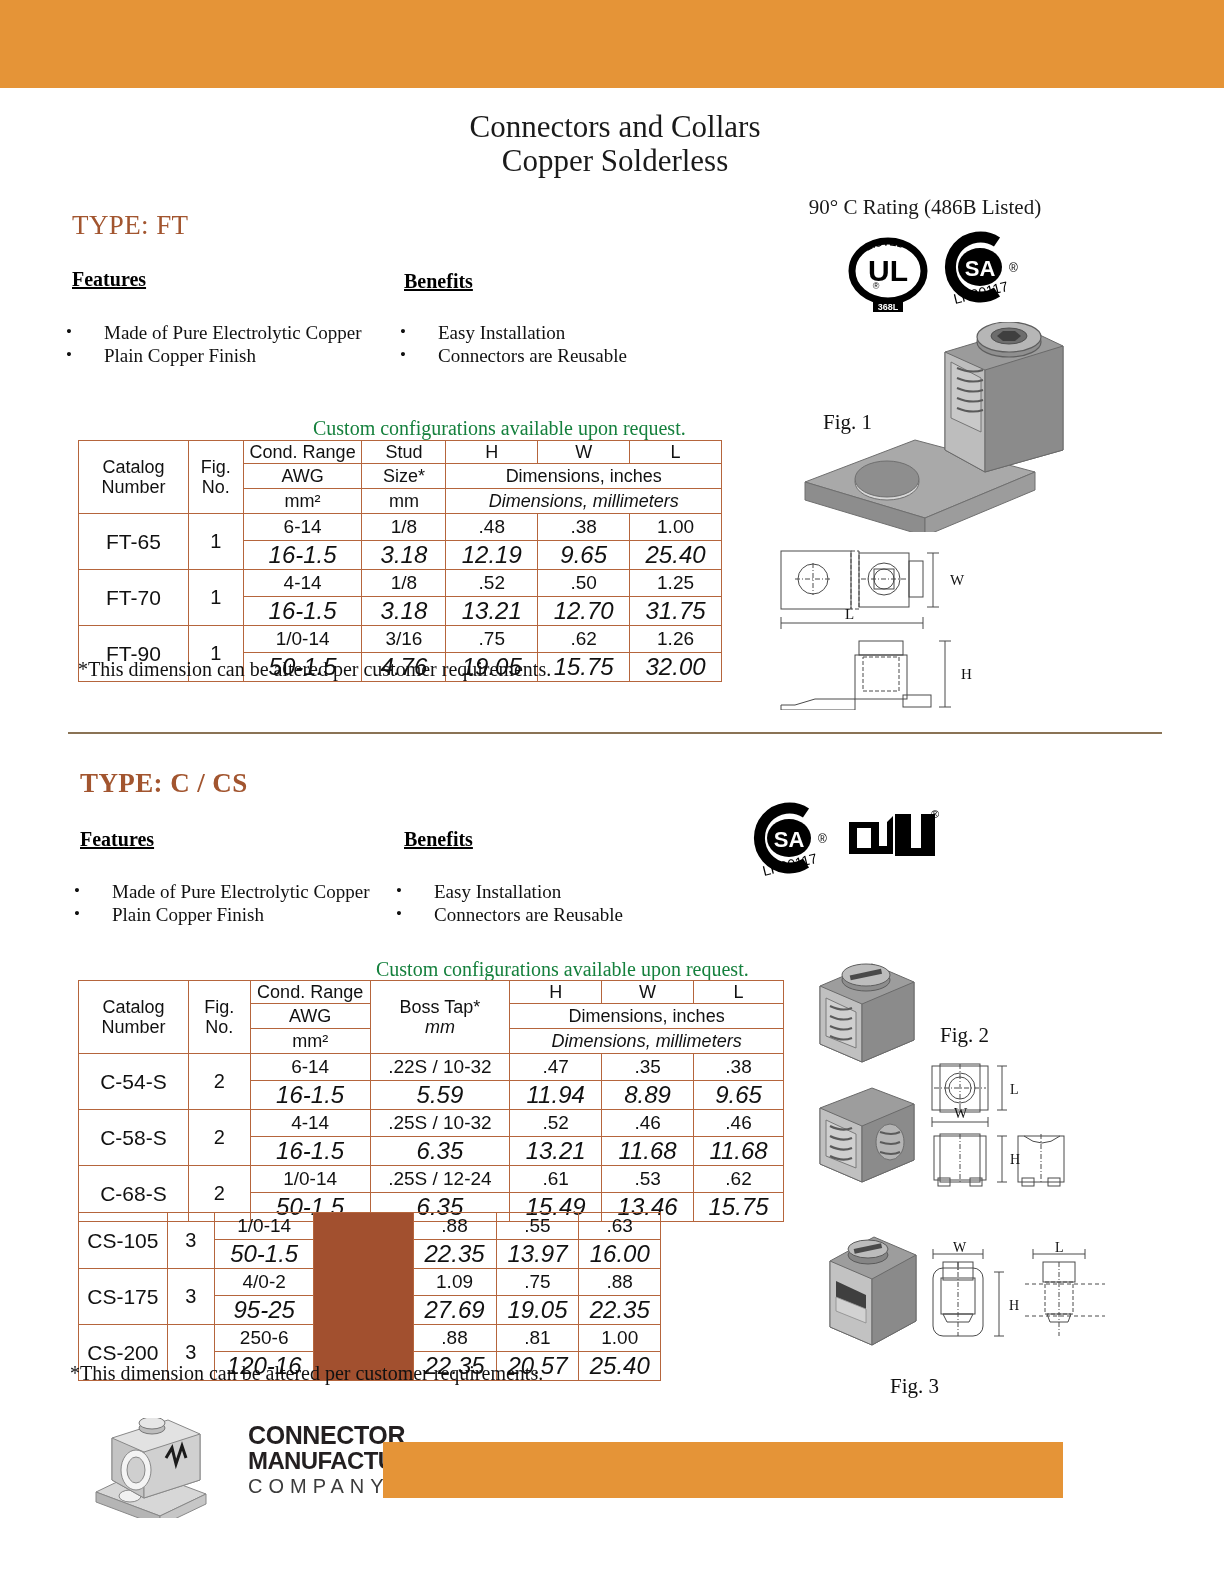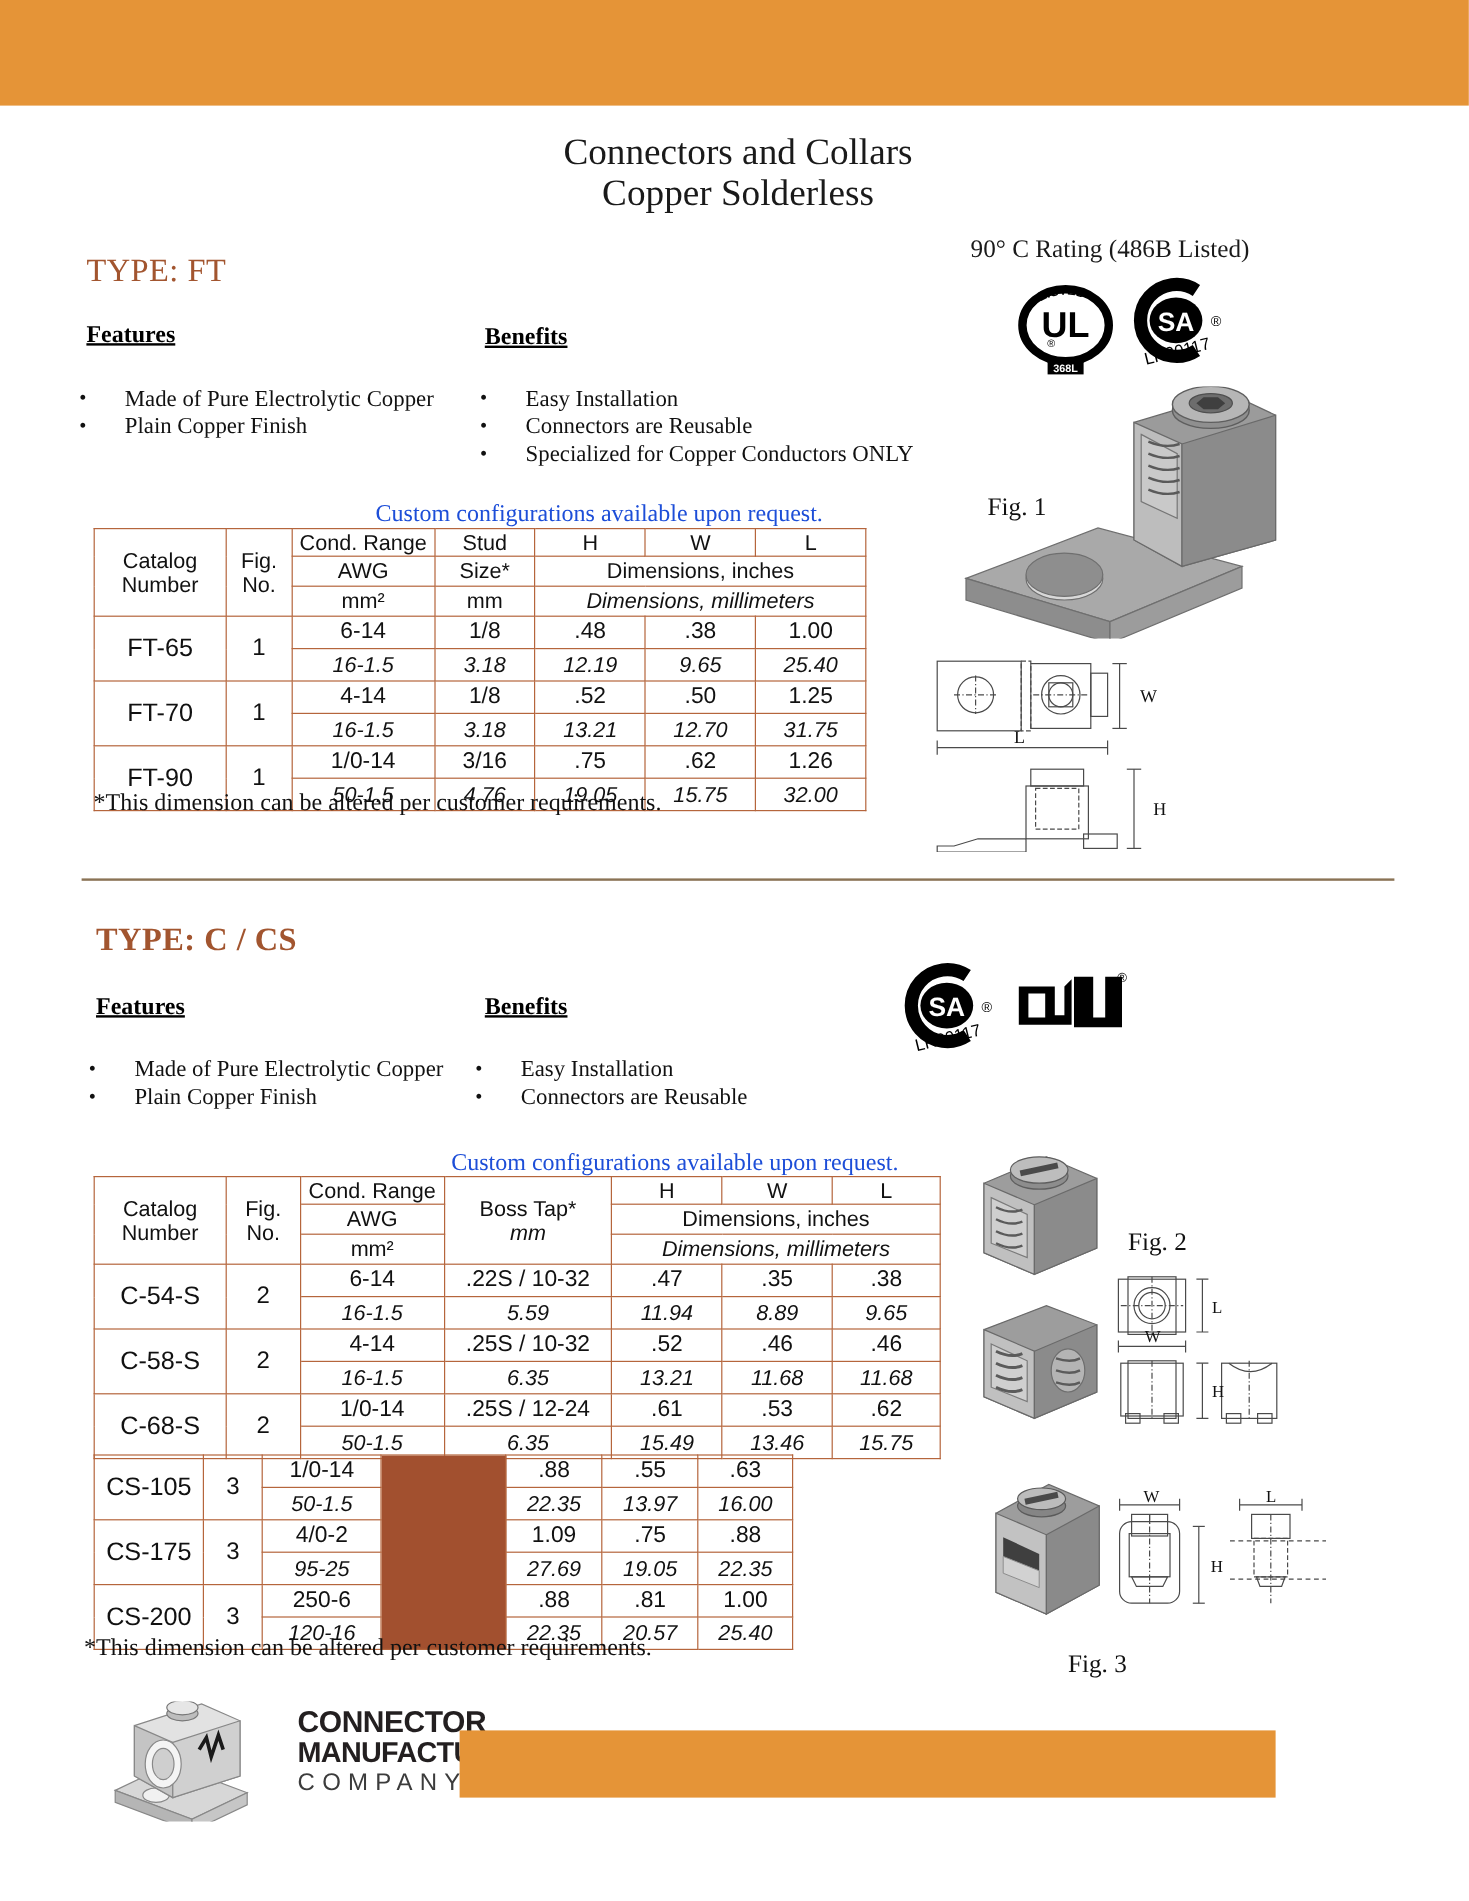--- a/index.html
+++ b/index.html
@@ -45,41 +45,41 @@
   }
   .fb-list ul{margin:0;padding:0;list-style:none;}
   .fb-list li{position:relative;padding-left:38px;margin:0 0 1px 0;white-space:nowrap;}
   .fb-list li:before{content:"\2022";position:absolute;left:0;top:-1px;font-size:17px;}
 
   
   .divider{position:absolute;left:68px;top:732px;width:1094px;height:2px;background:#8a7355;}
 
   
   .custom-note{
-    position:absolute;font-size:20px;color:#1d4ed8;font-family:"Liberation Serif", serif;white-space:nowrap;
+    position:absolute;font-size:20px;color:#15803d;font-family:"Liberation Serif", serif;white-space:nowrap;
   }
 
   
   .footnote{
     position:absolute;font-size:20px;color:#111;font-family:"Liberation Serif", serif;white-space:nowrap;
   }
 
   
   .dtable{position:absolute;border-collapse:collapse;font-family:"Liberation Sans", sans-serif;}
   .dtable td,.dtable th{
     border:1.6px solid #b5653c;
     text-align:center;vertical-align:middle;
     color:#111;font-weight:normal;padding:0;
   }
   .hdr{font-size:18px;line-height:20px;}
   .hdr .ital{font-style:italic;}
   .cat{font-size:21px;}
   .figno{font-size:20px;}
   .inrow{font-size:19px;height:26px;}
-  .mmrow{font-size:18px;font-style:italic;height:26px;}
+  .mmrow{font-size:24px;font-style:italic;height:26px;}
   .dimrow-label{font-size:18px;}
   .dimrow-label.ital{font-style:italic;font-size:18px;}
   .blocked{background:#a2502f;border-left:1.6px solid #b5653c;border-right:1.6px solid #b5653c;}
 
   
   .footer-bar{position:absolute;left:383px;top:1442px;width:680px;height:56px;background:#e59437;}
   .footer-text{
     position:absolute;top:1527px;color:#fff;font-size:30px;
     font-family:Liberation Mono, monospace;
   }
@@ -144,21 +144,20 @@
   <div class="fb-list" style="left:66px;top:322px;">
     <ul>
       <li>Made of Pure Electrolytic Copper</li>
       <li>Plain Copper Finish</li>
     </ul>
   </div>
   <div class="fb-list" style="left:400px;top:322px;">
     <ul>
       <li>Easy Installation</li>
       <li>Connectors are Reusable</li>
-      <li>Specialized for Copper Conductors ONLY</li>
     </ul>
   </div>
 
   <div class="custom-note" style="left:313px;top:417px;">Custom configurations available upon request.</div>
 
   <table class="dtable" id="ft-table" style="left:78px;top:440px;width:644px;">
     <colgroup>
       <col style="width:110px">
         <col style="width:55px">
         <col style="width:119px">

